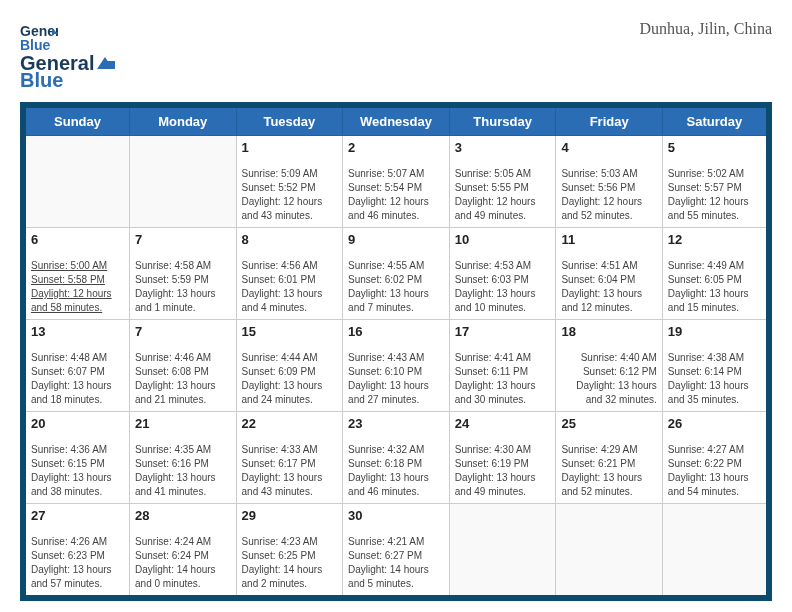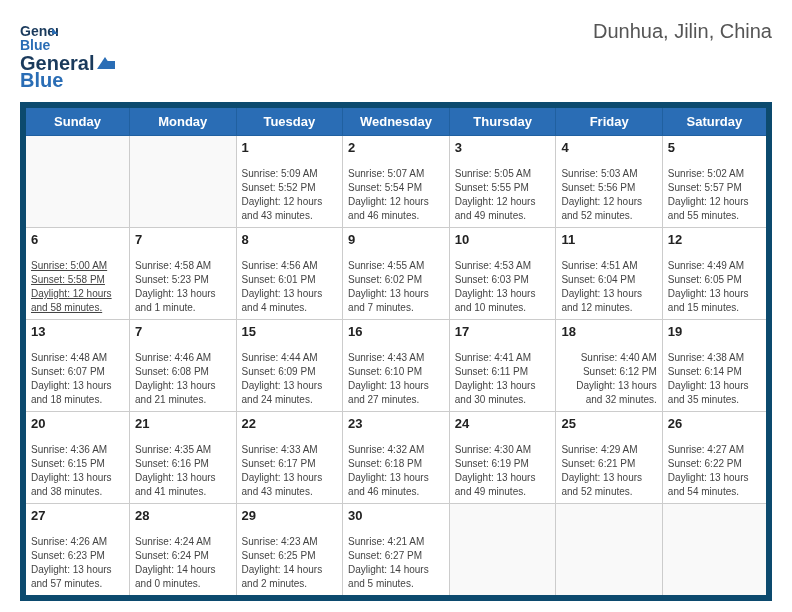--- a/index.html
+++ b/index.html
@@ -23,22 +23,23 @@
     }
     .title-block {
       text-align: right;
     }
     .month-title {
       font-size: 36px;
       font-weight: bold;
       color: #1a3a5c;
     }
     .subtitle {
-      font-size: 20px;
+      font-size: 16px;
       color: #555;
+      font-family: Liberation Serif, serif;
     }
     .calendar {
       width: 100%;
       border-collapse: collapse;
       border: 6px solid #0c4a6e;
     }
     .calendar th {
       background-color: #2a6db5;
       color: #fff;
       text-align: center;
@@ -153,21 +154,21 @@
       <tr>
         <td>
           <div class="day-num">6</div>
           <div class="day-info" style="white-space: pre-line; text-decoration: underline;">Sunrise: 5:00 AM
 Sunset: 5:58 PM
 Daylight: 12 hours and 58 minutes.</div>
         </td>
         <td>
           <div class="day-num">7</div>
           <div class="day-info" style="white-space: pre-line;">Sunrise: 4:58 AM
-Sunset: 5:23 PM
+Sunset: 5:59 PM
 Daylight: 13 hours and 1 minute.</div>
         </td>
         <td>
           <div class="day-num">8</div>
           <div class="day-info" style="white-space: pre-line;">Sunrise: 4:56 AM
 Sunset: 6:01 PM
 Daylight: 13 hours and 4 minutes.</div>
         </td>
         <td>
           <div class="day-num">9</div>

